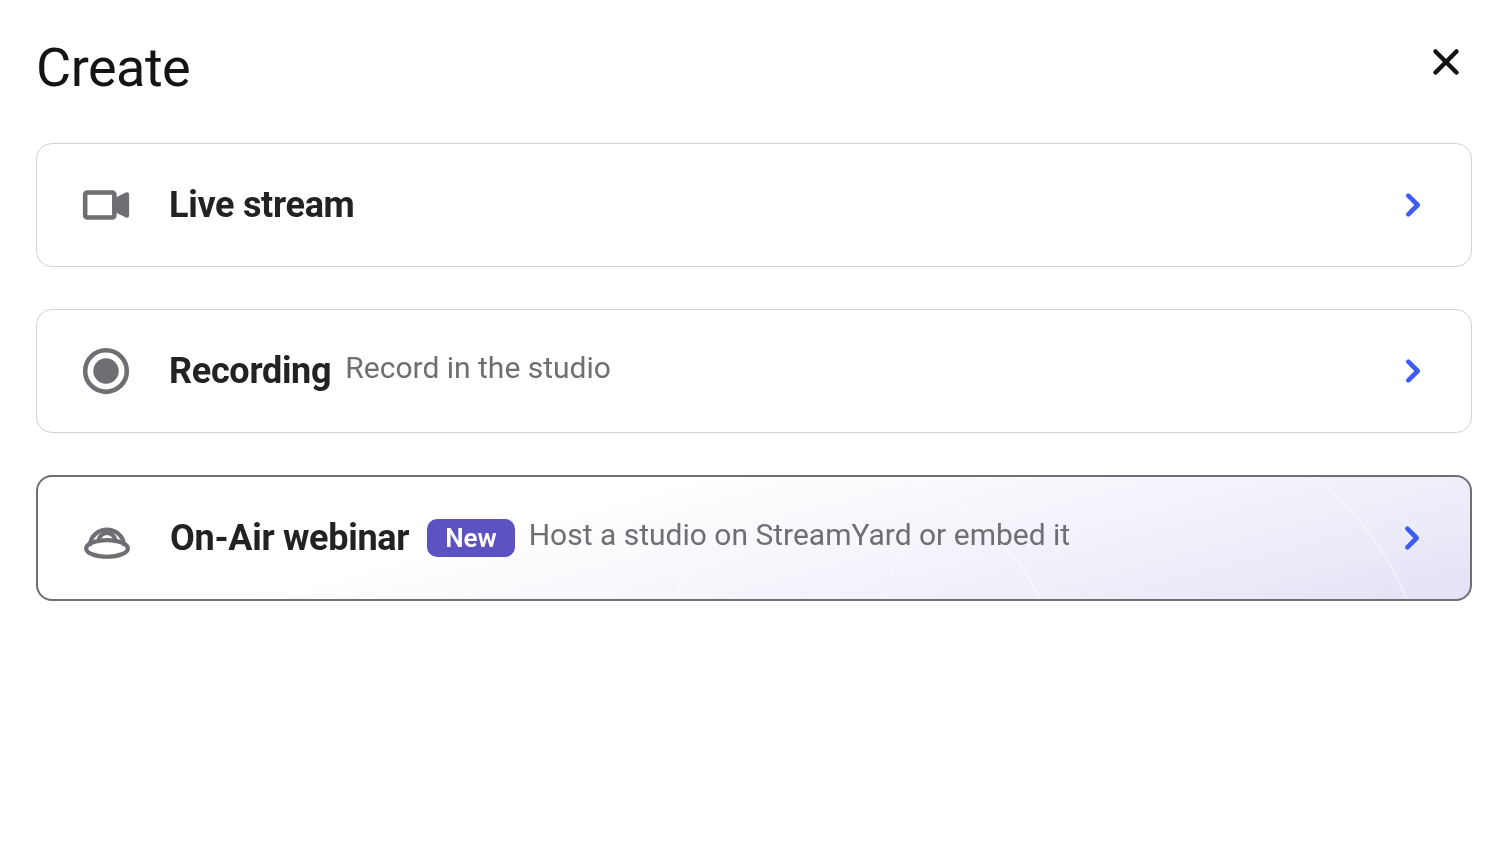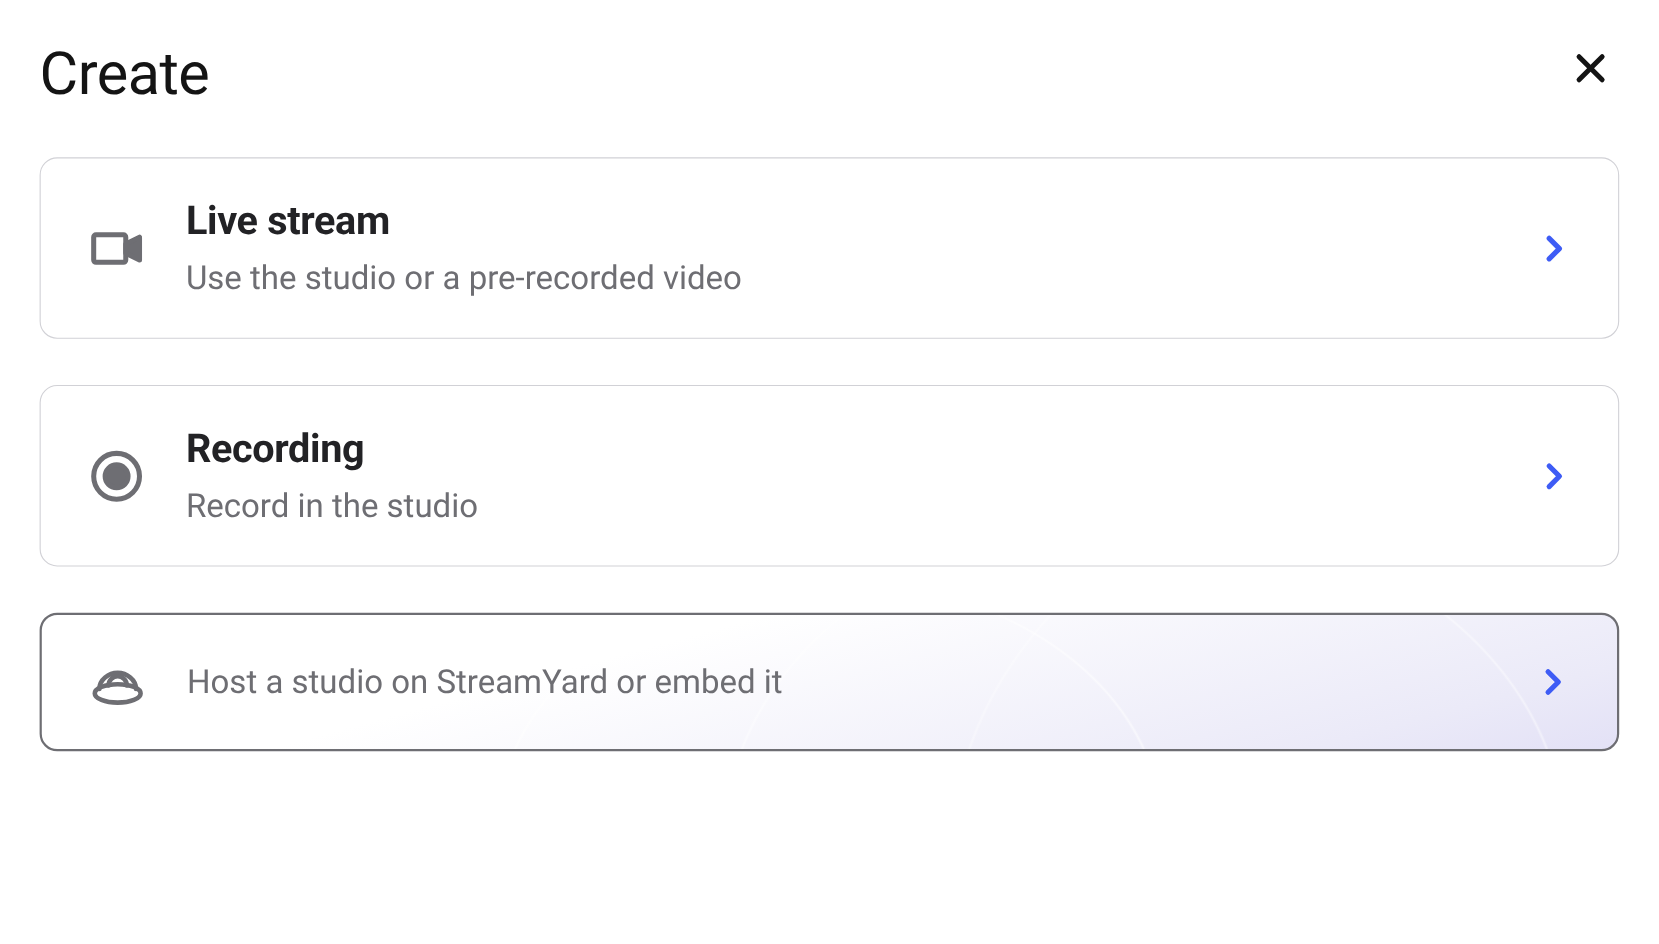--- a/index.html
+++ b/index.html
@@ -79,21 +79,21 @@
       flex-shrink: 0;
       margin-right: 28px;
     }
     .option-icon svg {
       width: 50px;
       height: 50px;
     }
     .option-text {
       flex: 1;
       display: flex;
-      flex-direction: column;
+      flex-direction: row;
       gap: 14px;
       z-index: 1;
     }
     .option-title-row {
       display: flex;
       align-items: center;
       gap: 18px;
     }
     .option-title {
       font-size: 36px;
@@ -147,21 +147,20 @@
     <div class="option-icon">
       <svg viewBox="0 0 24 24" fill="none" stroke="currentColor" stroke-width="2.2" stroke-linejoin="round" stroke-linecap="round">
         <rect x="2" y="6" width="14" height="12" rx="1"></rect>
         <path d="M16 10 L22 7 L22 17 L16 14 Z" fill="currentColor"></path>
       </svg>
     </div>
     <div class="option-text">
       <div class="option-title-row">
         <div class="option-title">Live stream</div>
       </div>
-      <div class="option-desc">Use the studio or a pre-recorded video</div>
     </div>
     <div class="option-arrow">
       <svg viewBox="0 0 24 24" fill="none" stroke="currentColor" stroke-width="4" stroke-linecap="round" stroke-linejoin="round">
         <polyline points="8 4 16 12 8 20"></polyline>
       </svg>
     </div>
   </div>
 
   <div class="option-card">
     <div class="option-icon">
@@ -185,20 +184,24 @@
 
   <div class="option-card highlighted">
     <div class="option-icon">
       <svg viewBox="0 0 24 24" fill="none" stroke="currentColor" stroke-width="2" stroke-linecap="round" stroke-linejoin="round">
         <ellipse cx="12" cy="17" rx="10" ry="4"></ellipse>
         <path d="M4 15 C4 11, 8 8, 12 8 C16 8, 20 11, 20 15"></path>
         <path d="M8 13.5 C8 11.2, 10 9.5, 12 9.5 C14 9.5, 16 11.2, 16 13.5"></path>
       </svg>
     </div>
     <div class="option-text">
+      <div class="option-title-row">
+        <div class="option-title">On-Air webinar</div>
+        <span class="badge">New</span>
+      </div>
       <div class="option-desc">Host a studio on StreamYard or embed it</div>
     </div>
     <div class="option-arrow">
       <svg viewBox="0 0 24 24" fill="none" stroke="currentColor" stroke-width="4" stroke-linecap="round" stroke-linejoin="round">
         <polyline points="8 4 16 12 8 20"></polyline>
       </svg>
     </div>
   </div>
 
 </div>

